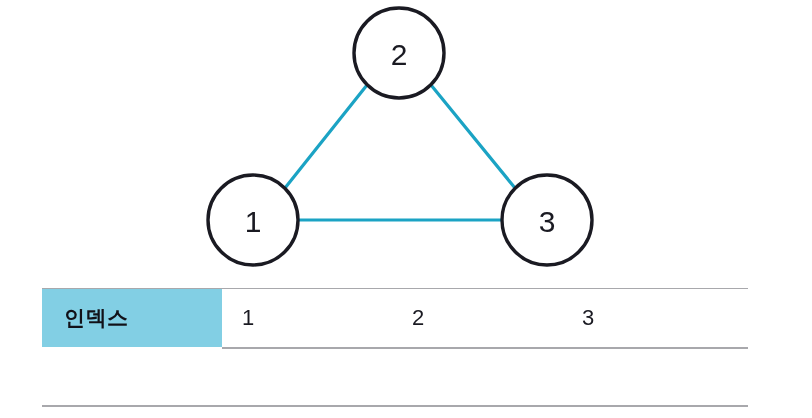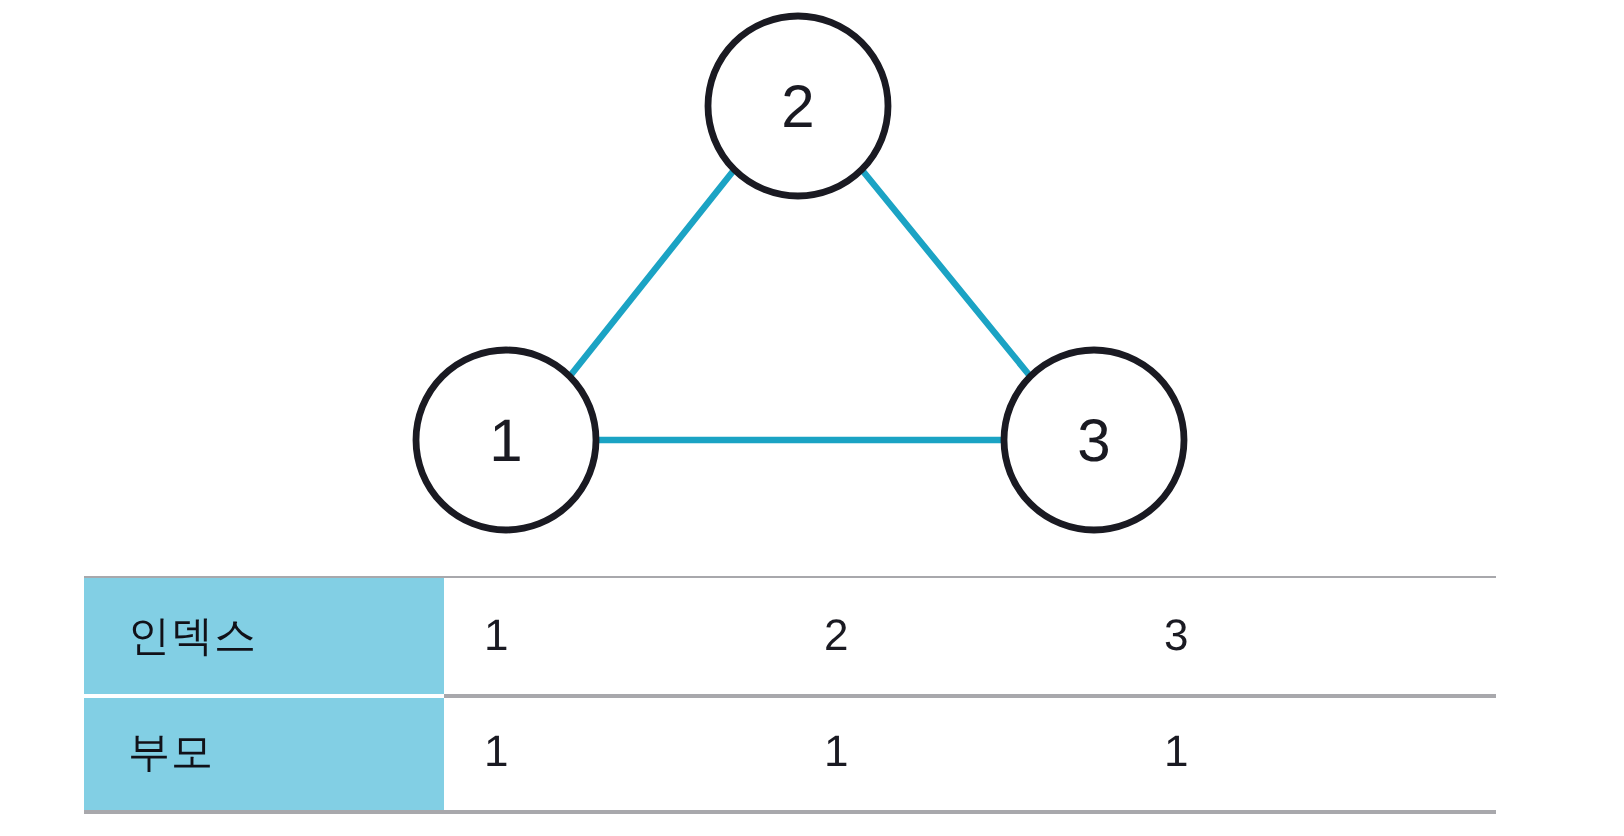--- a/index.html
+++ b/index.html
@@ -63,21 +63,21 @@
     padding: 0;
     margin: 0;
     vertical-align: middle;
     border: none;
   }
   .row-header {
     width: 180px;
     background: #82cfe4;
     color: #111118;
     font-size: 21px;
-    font-weight: normal;
+    font-weight: bold;
     padding-left: 22px !important;
     letter-spacing: 0.5px;
     box-sizing: border-box;
   }
   .data-cell {
     width: 170px;
     background: #ffffff;
     color: #1a1a22;
     font-size: 22px;
     padding-left: 20px !important;
@@ -145,26 +145,20 @@
   <div class="hrule" id="hrule-top"></div>
 
   <table id="parent-table">
     <tbody>
       <tr>
         <td class="row-header">인덱스</td>
         <td class="data-cell">1</td>
         <td class="data-cell">2</td>
         <td class="data-cell last-cell">3</td>
       </tr>
-      <tr>
-        <td class="row-header">부모</td>
-        <td class="data-cell">1</td>
-        <td class="data-cell">1</td>
-        <td class="data-cell last-cell">1</td>
-      </tr>
     </tbody>
   </table>
 
   <div class="hrule" id="hrule-middle"></div>
   <div class="header-gap"></div>
   <div class="hrule" id="hrule-bottom"></div>
 
 </div>
 
 </body></html>

